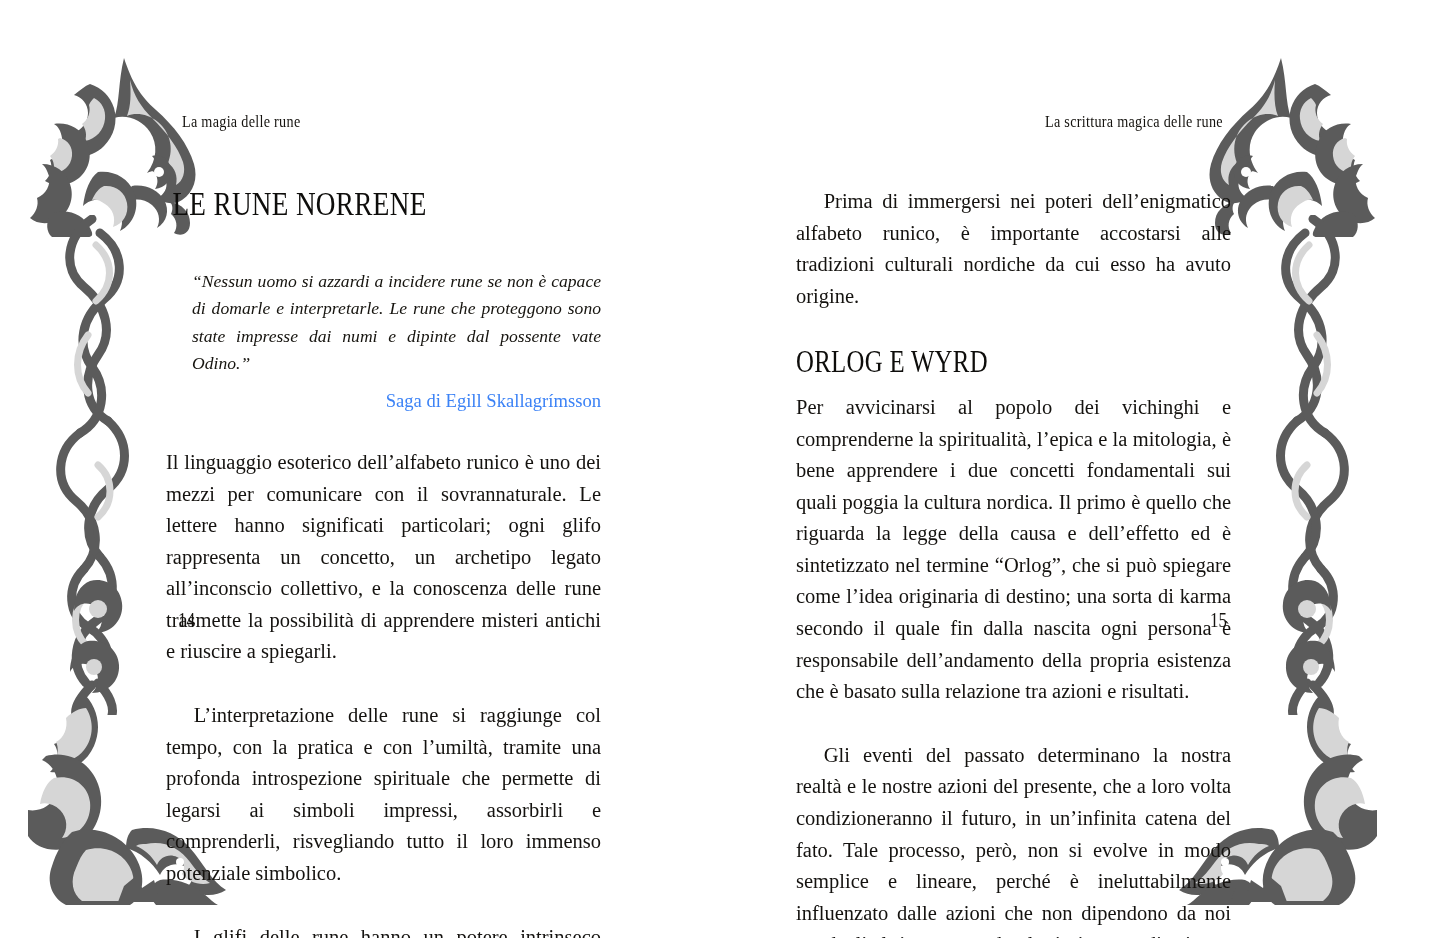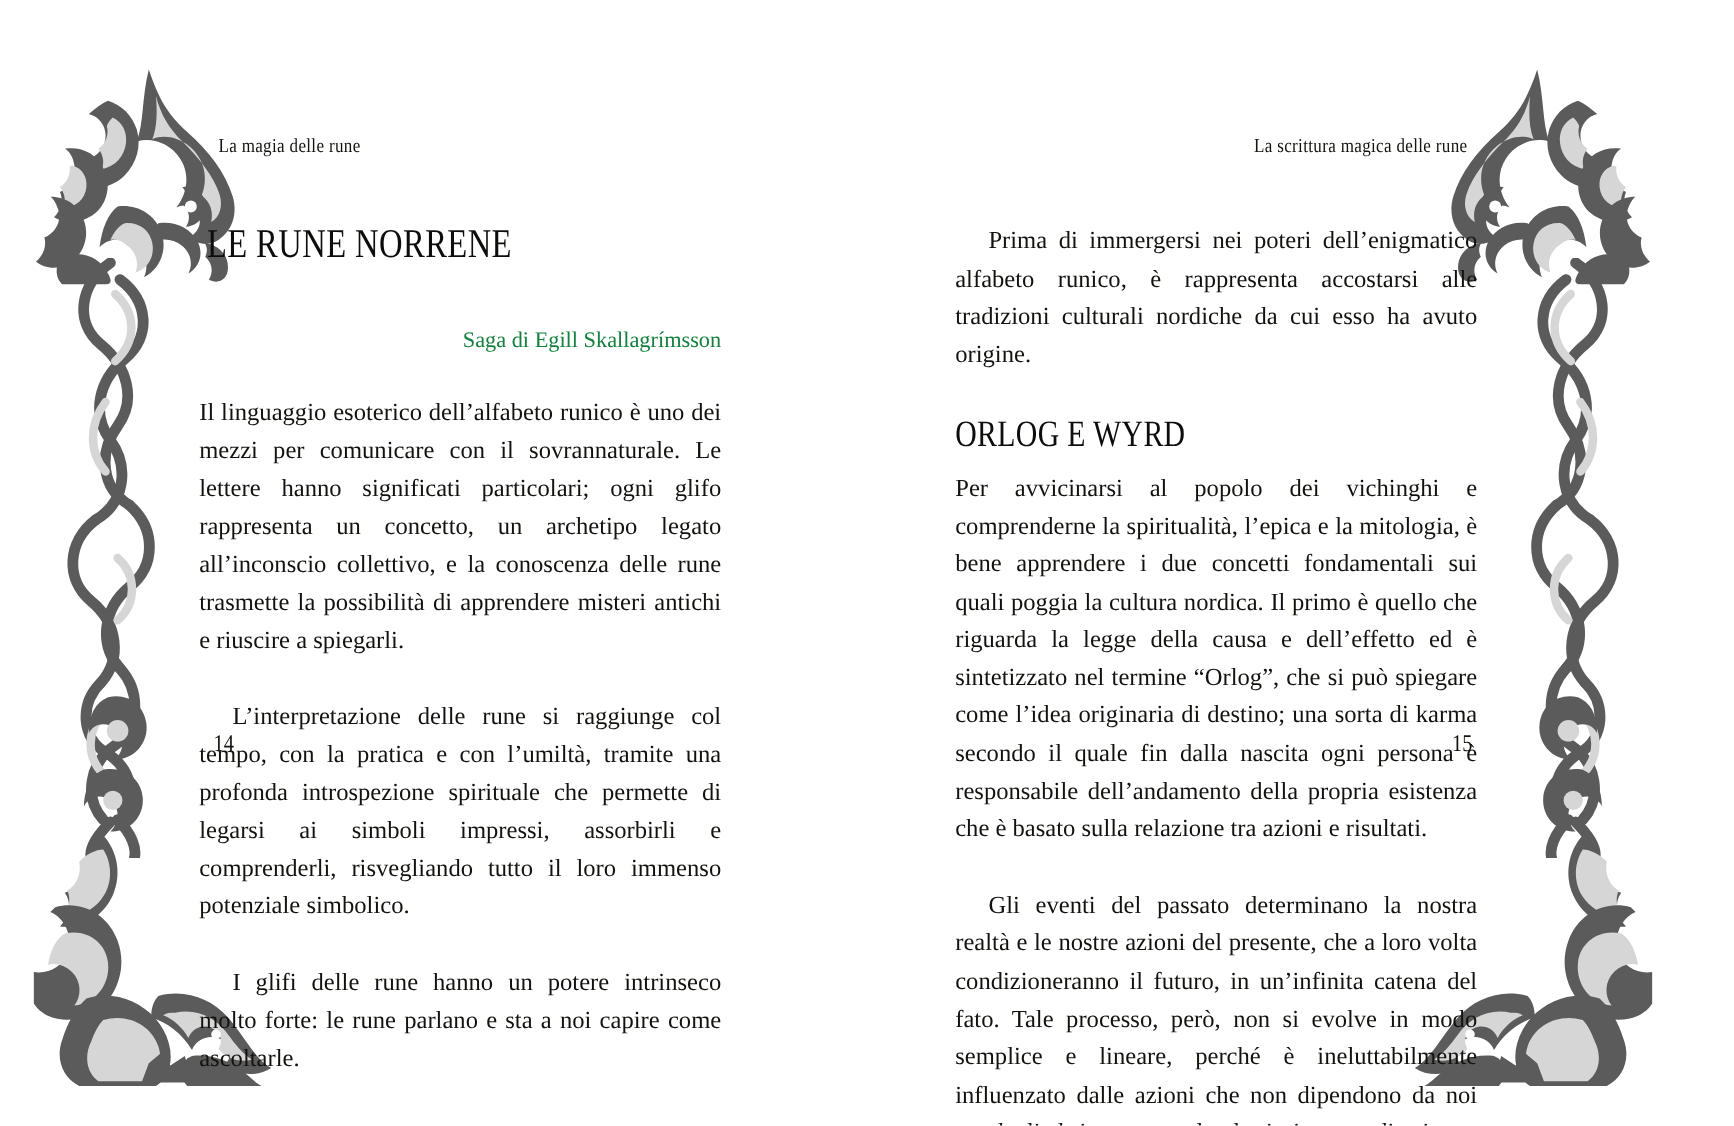--- a/index.html
+++ b/index.html
@@ -105,21 +105,21 @@
     font-style: italic;
     font-size: 17.6px;
     line-height: 27.4px;
     text-align: justify;
     color: #16140f;
   }
   .epigraph .attribution {
     margin: 8px 0 0 0;
     text-align: right;
     font-size: 18.6px;
-    color: #15803d;
+    color: #3b82f6;
     font-style: normal;
   }
 
   
   p.para {
     margin: 0;
     text-align: justify;
     text-justify: inter-word;
     hyphens: manual;
     color: #14120f;
@@ -211,20 +211,21 @@
         </g>
       </svg>
     </div>
 
     <div class="running-head">La magia delle rune</div>
 
     <div class="column">
       <h1 class="chapter-title">LE RUNE NORRENE</h1>
 
       <div class="epigraph">
+        <p class="quote">“Nessun uomo si azzardi a incidere rune se non è capace di domarle e interpretarle. Le rune che proteggono sono state impresse dai numi e dipinte dal possente vate Odino.”</p>
         <p class="attribution">Saga di Egill Skallagrímsson</p>
       </div>
 
       <p class="para after-heading">Il linguaggio esoterico dell’alfabeto runico è uno dei mezzi per comunicare con il sovrannaturale. Le lettere hanno significati particolari; ogni glifo rappresenta un concetto, un archetipo legato all’inconscio collettivo, e la conoscenza delle rune trasmette la possibilità di apprendere misteri antichi e riuscire a spiegarli.</p>
       <p class="para">L’interpretazione delle rune si raggiunge col tempo, con la pratica e con l’umiltà, tramite una profonda introspezione spirituale che permette di legarsi ai simboli impressi, assorbirli e comprenderli, risvegliando tutto il loro immenso potenziale simbolico.</p>
       <p class="para">I glifi delle rune hanno un potere intrinseco molto forte: le rune parlano e sta a noi capire come ascoltarle.</p>
     </div>
 
     <div class="folio">14</div>
   </div>
@@ -295,21 +296,21 @@
           <path d="M132 190 C148 188 164 194 176 204 C182 209 186 213 190 215 L128 215 C122 209 122 198 128 192 Z" fill="#5b5b5b"></path>
           <path d="M96 196 L108 186 L114 198 L126 190 L130 204 L142 198 L146 212 L90 212 Z" fill="#5b5b5b"></path>
           <circle cx="152" cy="172" r="4" fill="#ffffff"></circle>
         </g>
       </svg>
     </div>
 
     <div class="running-head">La scrittura magica delle rune</div>
 
     <div class="column">
-      <p class="para after-heading" style="text-indent:1.35em;">Prima di immergersi nei poteri dell’enigmatico alfabeto runico, è rappresenta accostarsi alle tradizioni culturali nordiche da cui esso ha avuto origine.</p>
+      <p class="para after-heading" style="text-indent:1.35em;">Prima di immergersi nei poteri dell’enigmatico alfabeto runico, è importante accostarsi alle tradizioni culturali nordiche da cui esso ha avuto origine.</p>
 
       <h2 class="section-title">ORLOG E WYRD</h2>
 
       <p class="para after-heading">Per avvicinarsi al popolo dei vichinghi e comprenderne la spiritualità, l’epica e la mitologia, è bene apprendere i due concetti fondamentali sui quali poggia la cultura nordica. Il primo è quello che riguarda la legge della causa e dell’effetto ed è sintetizzato nel termine “Orlog”, che si può spiegare come l’idea originaria di destino; una sorta di karma secondo il quale fin dalla nascita ogni persona è responsabile dell’andamento della propria esistenza che è basato sulla relazione tra azioni e risultati.</p>
       <p class="para">Gli eventi del passato determinano la nostra realtà e le nostre azioni del presente, che a loro volta condizioneranno il futuro, in un’infinita catena del fato. Tale processo, però, non si evolve in modo semplice e lineare, perché è ineluttabilmente influenzato dalle azioni che non dipendono da noi ma dagli altri, provocando ulteriori catene di azio-</p>
     </div>
 
     <div class="folio">15</div>
   </div>
 

